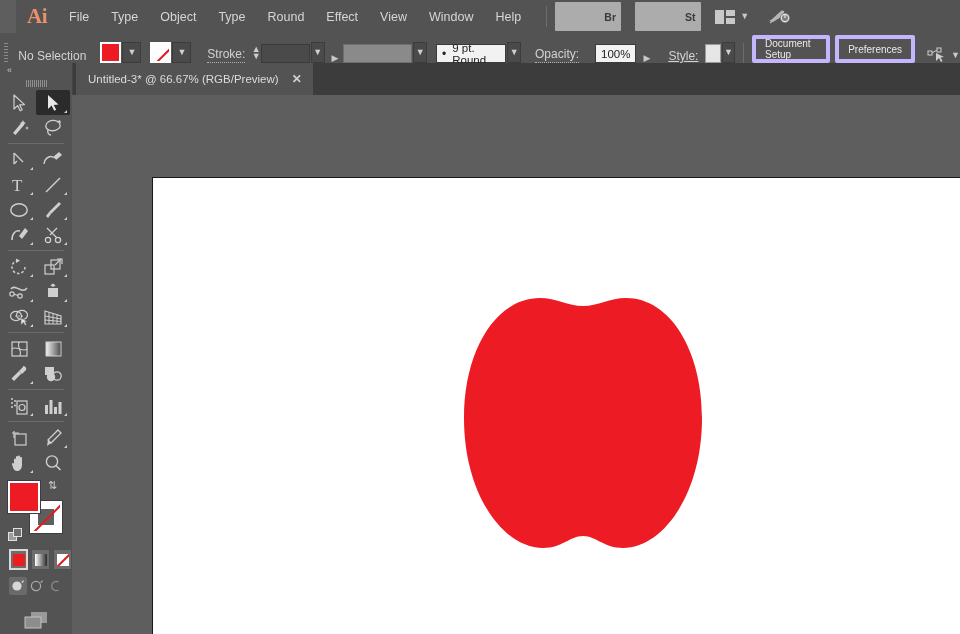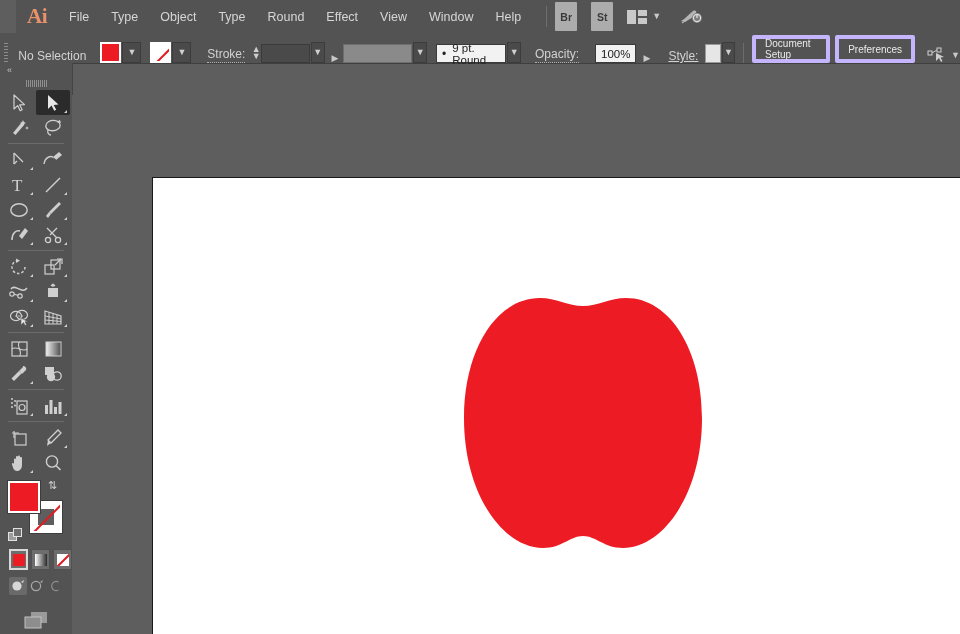--- a/index.html
+++ b/index.html
@@ -44,20 +44,21 @@
     margin: 0 8px 0 14px;
   }
   .mb-icon-box {
     width: 22px; height: 29px;
     background: #acacac;
     color: #3a3a3a;
     font-size: 10.5px; font-weight: bold;
     display: flex; align-items: center; justify-content: center;
     margin-right: 14px;
     border-radius: 1px;
+    padding-left: 44px;
   }
   .arrange-icon { display: flex; align-items: center; gap: 5px; margin-right: 6px; }
   .arr-grid { width: 20px; height: 14px; display: grid; grid-template-columns: 9px 9px; grid-template-rows: 6px 6px; gap: 2px; }
   .arr-grid i { background: #c9c9c9; display: block; }
   .arr-grid i.tall { grid-row: span 2; }
   .chev { color: #c9c9c9; font-size: 9px; line-height: 1; }
   .rocket-icon { margin-left: 12px; display: flex; align-items: center; }
 
   
   .controlbar {
@@ -349,20 +350,26 @@
       <svg width="19" height="16" viewBox="0 0 19 16">
         <rect x="1" y="4" width="4" height="4" fill="none" stroke="#cfcfcf" stroke-width="1"></rect>
         <rect x="10" y="1" width="4" height="4" fill="none" stroke="#cfcfcf" stroke-width="1"></rect>
         <path d="M5 6 L10 3" stroke="#cfcfcf" stroke-width="1"></path>
         <path d="M9 6 L9 14 L12 11 L14 15 L15.5 14 L13.5 10.5 L17 10 Z" fill="#cfcfcf"></path>
       </svg>
       <span class="chev">▼</span>
     </span>
   </div>
 
+  <div class="tabbar">
+    <div class="doctab">
+      <span class="title">Untitled-3* @ 66.67% (RGB/Preview)</span>
+      <span class="close">✕</span>
+    </div>
+  </div>
 
   <div class="toolpanel">
     <div class="tp-collapse">«</div>
     <div class="tp-grip">
       <i></i>
         <i></i>
         <i></i>
         <i></i>
         <i></i>
         <i></i>

